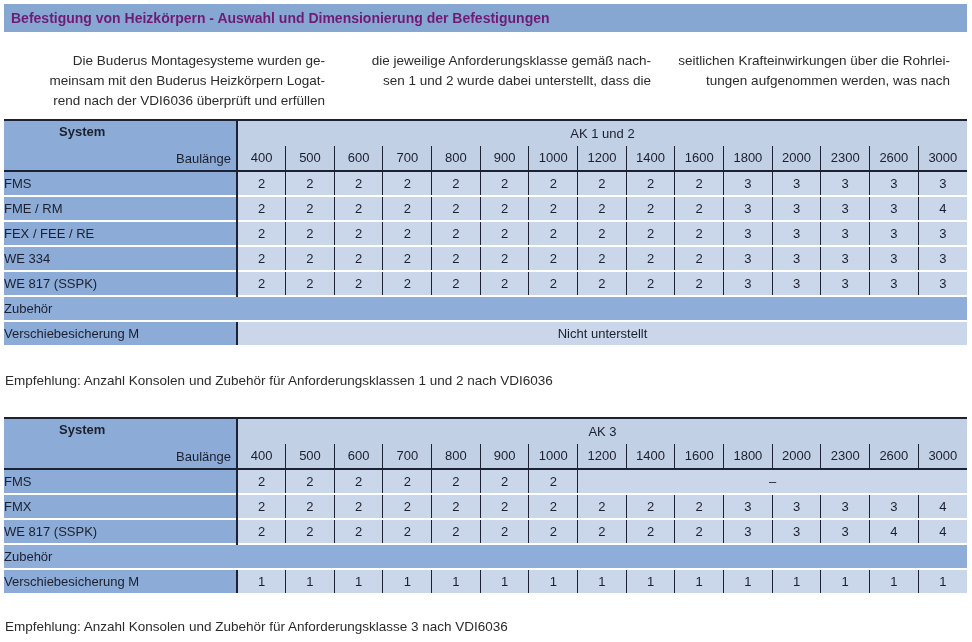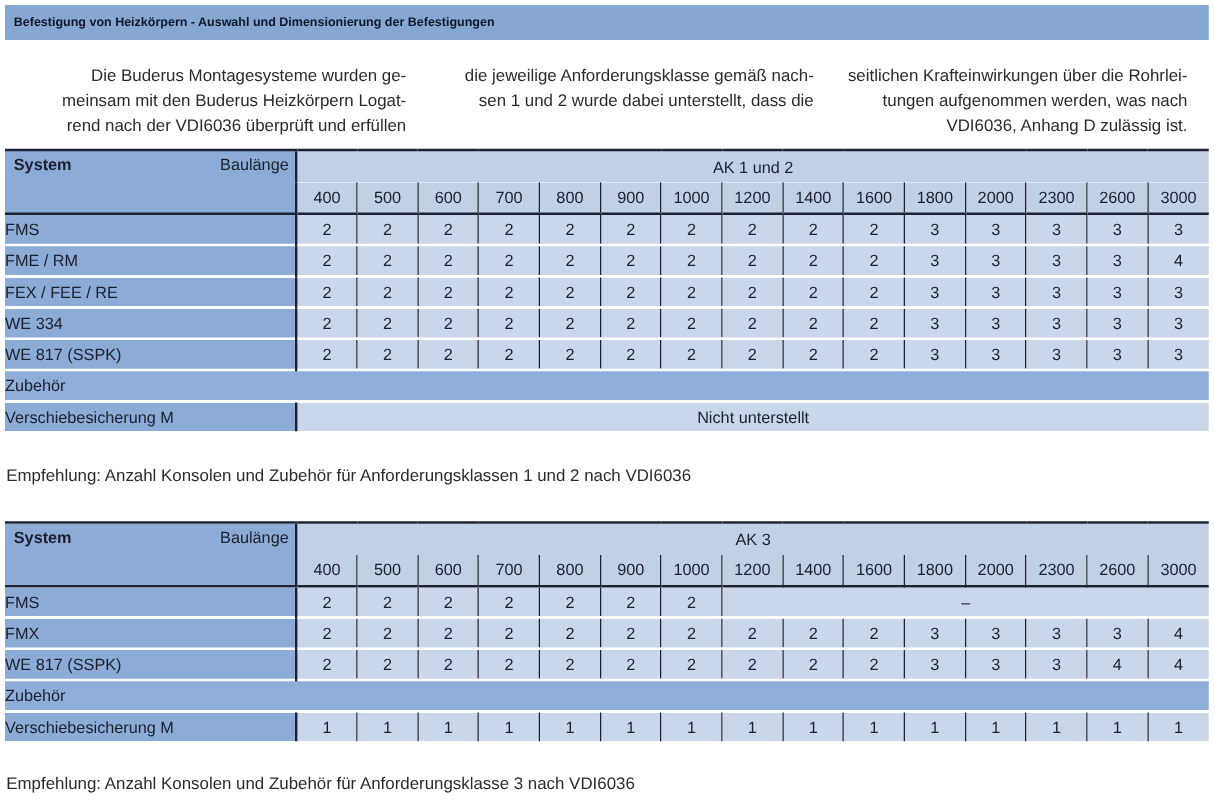--- a/index.html
+++ b/index.html
@@ -1,20 +1,20 @@
 <!DOCTYPE html>
 <html style="--title-bar: #87a7d3; --label-cell: #8cacd7; --section-cell: #8fadd9; --header-cell: #c2d0e6; --data-cell: #cad7ea; --grid-dark: #1c2233; --grid-white: #ffffff; --table-text: #1b1f2e; --body-text: #2b2b2b;"><head>
 <meta charset="utf-8">
 <style>
   html,body{margin:0;padding:0;background:#fff;}
   .page{position:relative;width:972px;height:642px;background:#fff;overflow:hidden;
         font-family:"Liberation Sans",sans-serif;}
   .title-bar{position:absolute;left:4px;top:4px;width:956px;height:28px;padding-left:7px;
-        display:flex;align-items:center;background:var(--title-bar);color:#0f172a;
-        font-weight:bold;font-size:10px;}
+        display:flex;align-items:center;background:var(--title-bar);color:#701a75;
+        font-weight:bold;font-size:14px;}
   .intro-col{position:absolute;top:51px;font-size:13.5px;line-height:20px;color:var(--body-text);}
   .intro-line{white-space:nowrap;text-align:right;}
   .col1{left:5px;width:320px;}
   .col2{left:336px;width:315px;}
   .col3{left:640px;width:310px;}
   .tbl-wrap{position:absolute;left:4px;}
   .tbl-wrap.t1{top:119px;}
   .tbl-wrap.t2{top:417px;}
   .caption{position:absolute;left:5px;font-size:13.5px;color:var(--body-text);white-space:nowrap;}
   .cap1{top:373px;text-align:right;}
@@ -23,22 +23,22 @@
   .tbl{border-collapse:collapse;table-layout:fixed;width:963px;}
   .tbl th,.tbl td{padding:0;font-size:13px;font-weight:normal;color:var(--table-text);
         height:23px;overflow:hidden;vertical-align:middle;}
   .top-border{border-top:2px solid var(--grid-dark);}
   .dark-top{border-top:2px solid var(--grid-dark);}
   .white-top{border-top:2px solid var(--grid-white);}
   .v1{border-left:1px solid var(--grid-dark);}
   .v2{border-left:2px solid var(--grid-dark);}
   .label-cell{background:var(--label-cell);text-align:left;padding-left:7px;}
   .label-head{padding:0;}
-  .labelbox{display:flex;flex-direction:row;justify-content:space-between;height:49px;
-        box-sizing:border-box;padding:3px 5px 4px 7px;}
+  .labelbox{display:flex;flex-direction:column;justify-content:space-between;height:49px;
+        box-sizing:border-box;padding:3px 5px 4px 7px;margin-left:48px;}
   .syslbl{font-weight:bold;text-align:left;}
   .sublbl{text-align:right;}
   .group-header{background:var(--header-cell);font-weight:bold;text-align:center;height:24px;}
   .len-cell{background:var(--header-cell);text-align:center;}
   .data-cell{background:var(--data-cell);text-align:center;}
   .section-cell{background:var(--section-cell);text-align:left;padding-left:7px;}
 </style>
 </head>
 <body>
 
@@ -53,21 +53,20 @@
     <div class="intro-line">meinsam mit den Buderus Heizkörpern Logat-</div>
     <div class="intro-line">rend nach der VDI6036 überprüft und erfüllen</div>
   </div>
   <div class="intro-col col2">
     <div class="intro-line">die jeweilige Anforderungsklasse gemäß nach-</div>
     <div class="intro-line">sen 1 und 2 wurde dabei unterstellt, dass die</div>
   </div>
   <div class="intro-col col3">
     <div class="intro-line">seitlichen Krafteinwirkungen über die Rohrlei-</div>
     <div class="intro-line">tungen aufgenommen werden, was nach</div>
-    <div class="intro-line">VDI6036, Anhang D zulässig ist.</div>
   </div>
 
   <div class="tbl-wrap t1 spec-table">
       <table class="tbl">
         <colgroup>
           <col style="width:233px">
           <col>
           <col>
           <col>
           <col>

